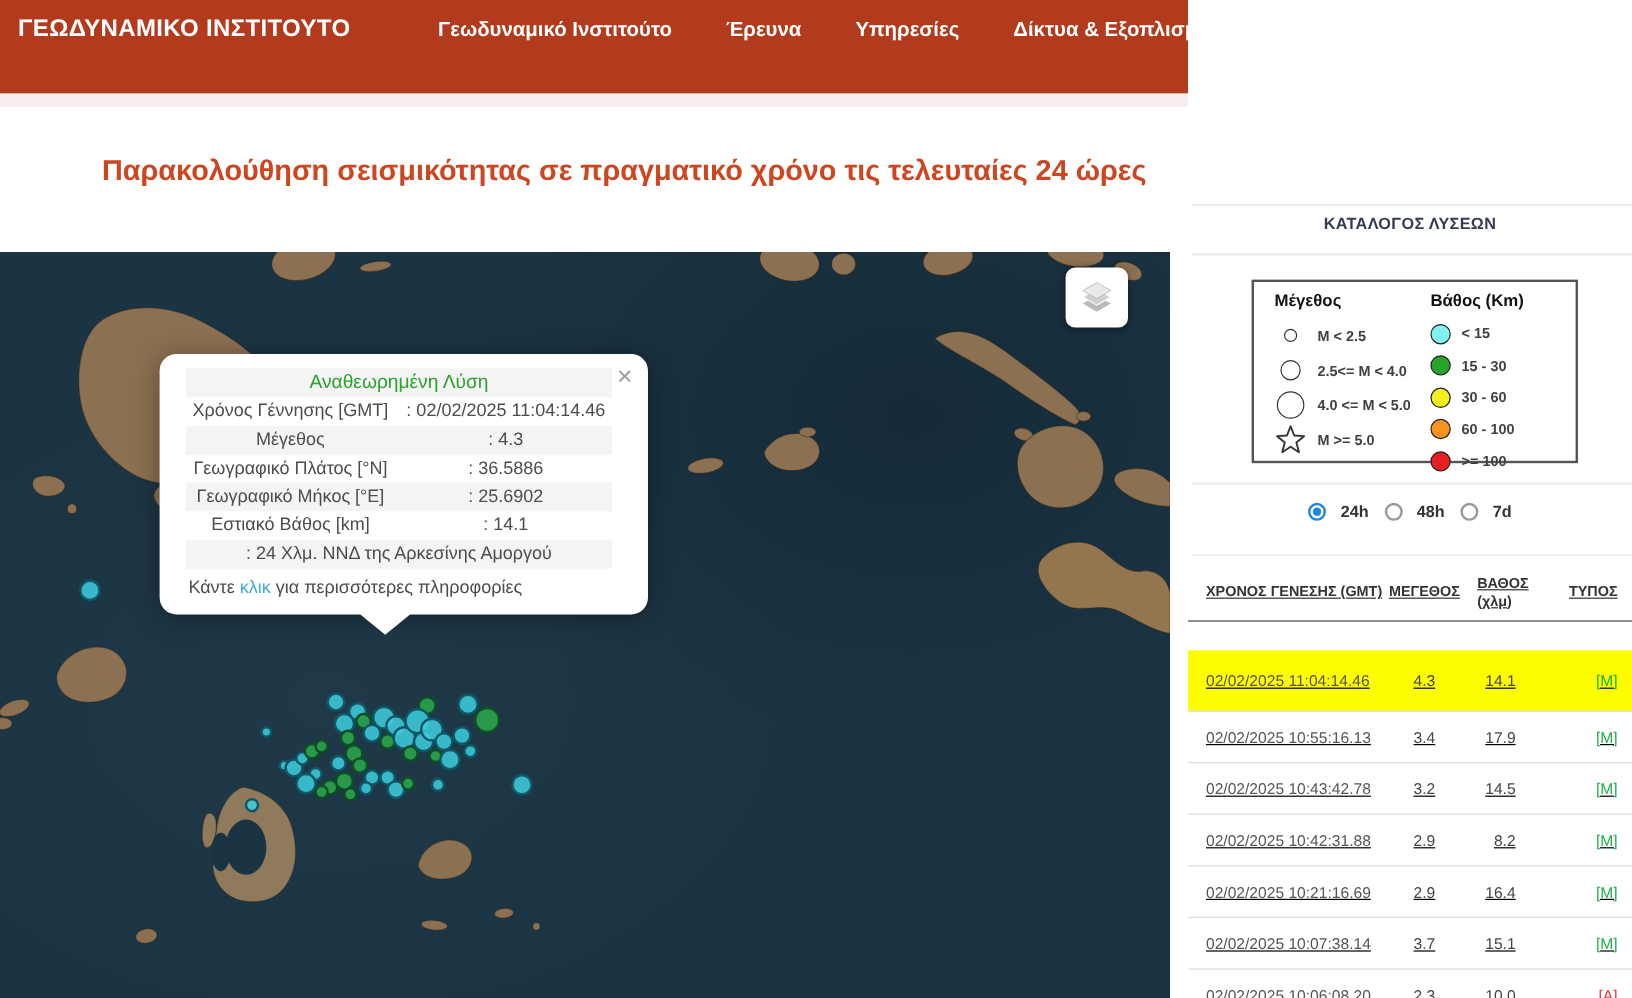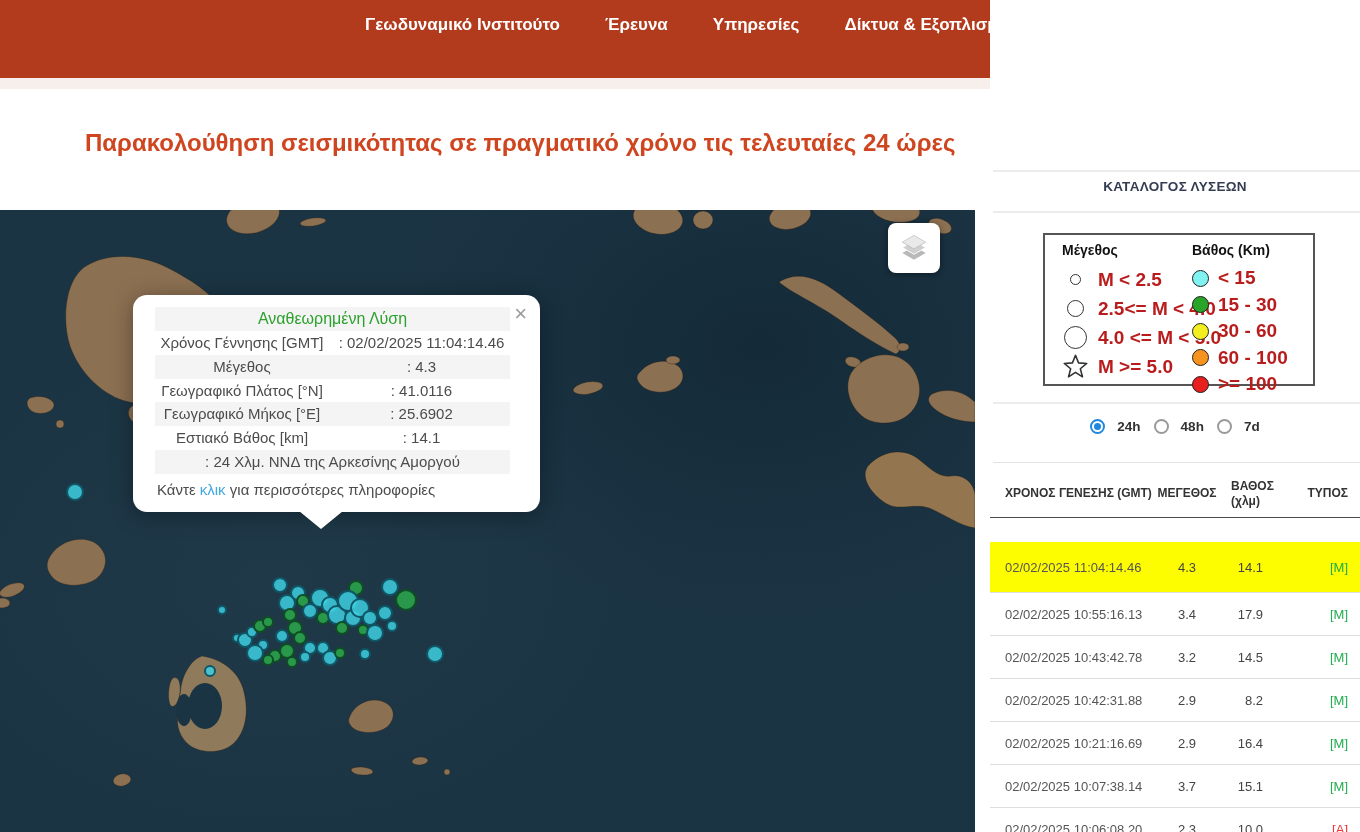--- a/index.html
+++ b/index.html
@@ -54,41 +54,42 @@
   .leg-col { position:absolute; top:7px; }
   .leg-col.mag { left:17px; width:128px; }
   .leg-col.dep { left:147px; width:118px; }
   .leg-head { font-weight:700; font-size:14px; color:#111; margin-bottom:7px; }
   .leg-row { display:flex; align-items:center; gap:9px; }
   .leg-col.mag .leg-row { height:29px; }
   .leg-col.dep .leg-row { height:26.5px; }
   .icon-box { width:27px; display:flex; justify-content:center; align-items:center; flex:none; }
   .mag-circle { border:1.5px solid #333; border-radius:50%; background:#fff; }
   .dep-circle { width:17px; height:17px; border:1.5px solid #222; border-radius:50%; flex:none; }
-  .leg-label { font-size:19px; font-weight:700; color:#b91c1c; white-space:nowrap; }
+  .leg-label { font-size:12px; font-weight:700; color:#404040; white-space:nowrap; }
   .period { position:absolute; top:419px; width:100%; display:flex; justify-content:center; gap:13px; }
   .radio-opt { display:inline-flex; align-items:center; gap:12px; cursor:pointer; }
   .radio { width:15px; height:15px; border:2px solid #9a9a9a; border-radius:50%; background:#fff; display:inline-flex; align-items:center; justify-content:center; flex:none; }
   .radio.sel { border-color:#1e87e0; }
   .radio-dot { width:7px; height:7px; border-radius:50%; background:#1e87e0; }
   .radio-label { font-size:13.5px; font-weight:700; color:#333; }
   .qtable { position:absolute; left:0; top:470px; width:370px; }
-  .q-head, .q-row { display:grid; grid-template-columns:152px 60px 62px 1fr; align-items:center; padding-left:15px; }
+  .q-head, .q-row { display:grid; grid-template-columns:152px 60px 62px 1fr; align-items:center; padding-left:15px;text-decoration:underline; }
   .q-head { height:48px; border-bottom:1px solid #4a4a4a; font-size:12px; font-weight:700; color:#333; line-height:1.2; }
   .qh1 { text-align:left; } .qh2 { text-align:center; } .qh3 { text-align:left; padding-left:14px; } .qh4 { text-align:right; padding-right:12px; }
   .q-row { height:43px; border-bottom:1px solid #ddd; font-size:13px; cursor:pointer; }
   .q-row.hl { height:51px;margin-top:24px; }
   .c-time { color:#555; } .c-mag { text-align:center; color:#444; }
   .c-depth { text-align:right; padding-right:16px; color:#444; }
   .c-type { text-align:right; padding-right:12px; }
 </style>
 </head>
 <body>
 
 <header class="site-header">
+  <div class="logo">ΓΕΩΔΥΝΑΜΙΚΟ ΙΝΣΤΙΤΟΥΤΟ</div>
   <nav class="nav">
     <div class="nav-items" id="nav-items">
         <div class="nav-item">Γεωδυναμικό Ινστιτούτο</div>
         <div class="nav-item">Έρευνα</div>
         <div class="nav-item">Υπηρεσίες</div>
         <div class="nav-item">Δίκτυα &amp; Εξοπλισμός</div>
         <div class="nav-item">Νέα</div>
       </div>
     <span class="nav-arrow">↓</span>
   </nav>
@@ -202,21 +203,21 @@
         <div class="p-row">
           <div class="p-label">Χρόνος Γέννησης [GMT]</div>
           <div class="p-value">: 02/02/2025 11:04:14.46</div>
         </div>
         <div class="p-row alt">
           <div class="p-label">Μέγεθος</div>
           <div class="p-value">: 4.3</div>
         </div>
         <div class="p-row">
           <div class="p-label">Γεωγραφικό Πλάτος [°N]</div>
-          <div class="p-value">: 41.0116</div>
+          <div class="p-value">: 36.5886</div>
         </div>
         <div class="p-row alt">
           <div class="p-label">Γεωγραφικό Μήκος [°E]</div>
           <div class="p-value">: 25.6902</div>
         </div>
         <div class="p-row">
           <div class="p-label">Εστιακό Βάθος [km]</div>
           <div class="p-value">: 14.1</div>
         </div>
         <div class="p-row alt">

